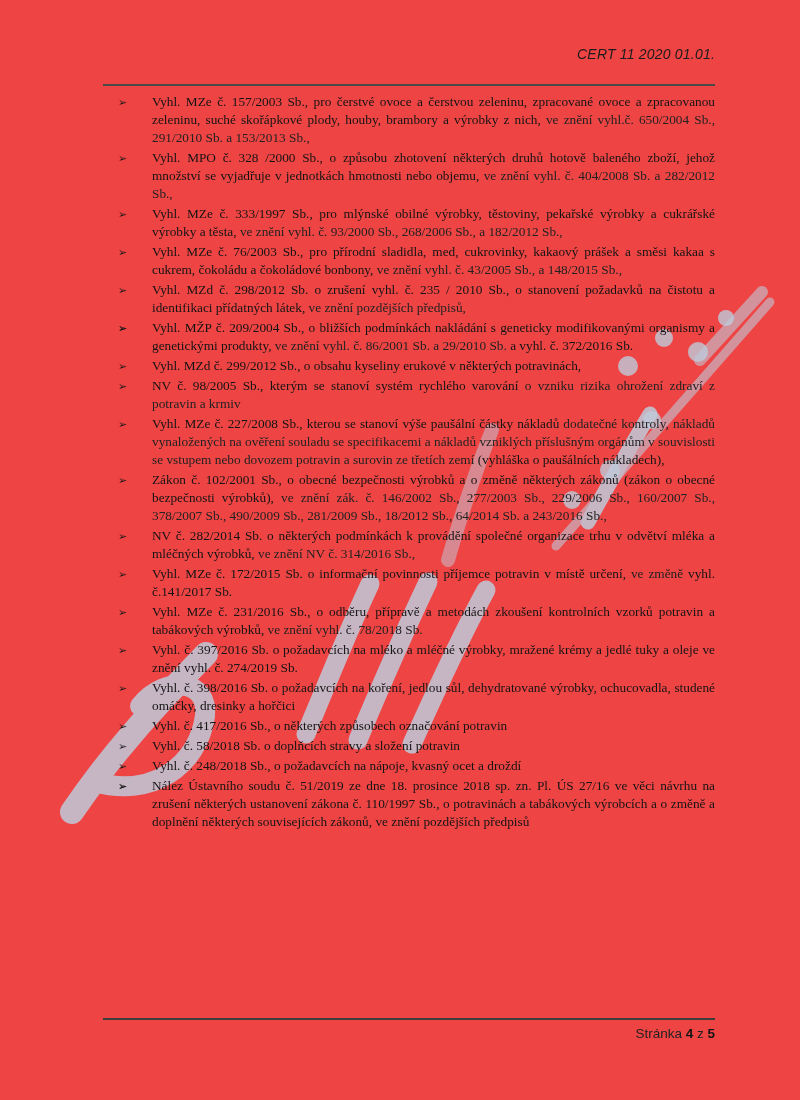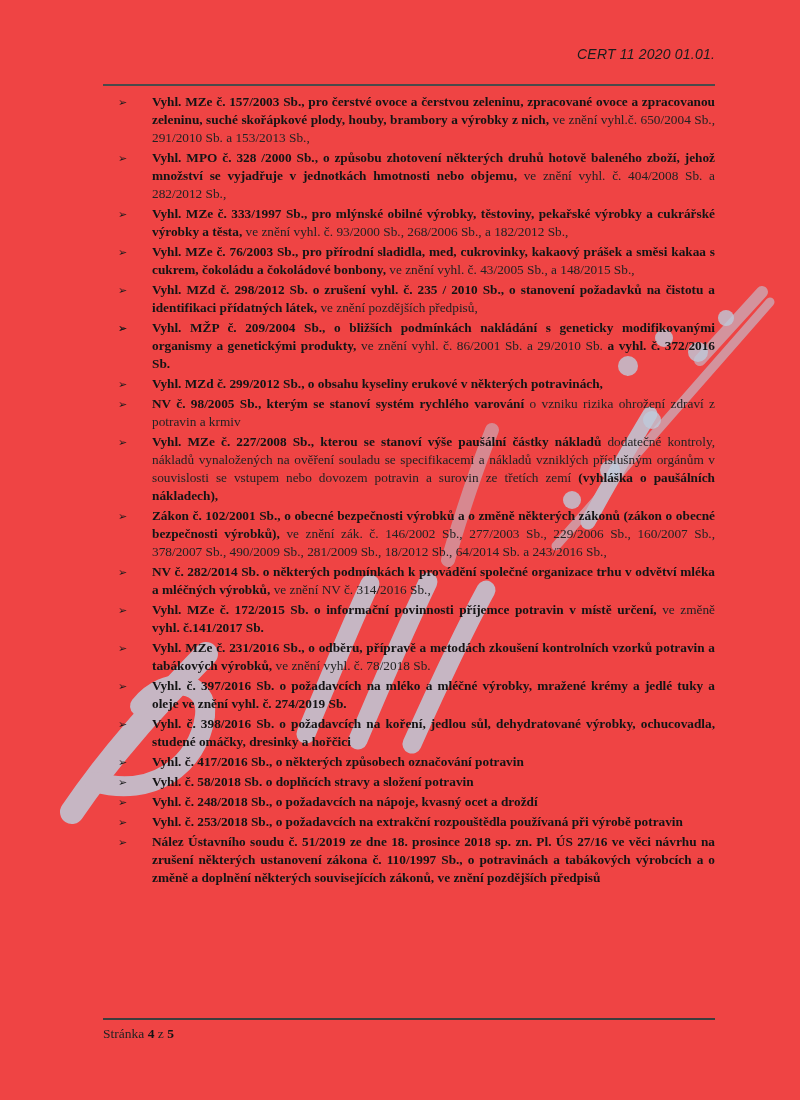--- a/index.html
+++ b/index.html
@@ -43,26 +43,26 @@
     text-align: justify;
     font-size: 13.3px;
     line-height: 18px;
     color: #1b1b1b;
   }
   .bullet {
     position: absolute; left: 0; top: 1px;
     font-family: "DejaVu Sans", sans-serif;
     font-size: 11px; color: #1b1b1b;
   }
-  .seg-b { font-weight: bold; color: #141414; }
+  .seg-b { font-weight: normal; color: #141414; }
   .seg-r { font-weight: normal; color: #222222; }
   .footer-label {
     position: absolute; left: 103px; top: 1026px; width: 612px; z-index: 2;
-    text-align: left;
-    font-family: Liberation Serif, serif;
+    text-align: right;
+    font-family: Liberation Sans, sans-serif;
     font-size: 13.5px; color: #1c1c1c;
   }
   .footer-label .seg-b { font-weight: bold; }
 </style>
 </head>
 <body>
 
 <div class="page">
 
   <svg class="watermark" width="800" height="1100" viewBox="0 0 800 1100" xmlns="http://www.w3.org/2000/svg">
@@ -105,21 +105,21 @@
       <li><span class="bullet">➢</span><span><span class="seg-b">Vyhl. MZe č. 227/2008 Sb., kterou se stanoví výše paušální částky nákladů</span><span class="seg-r"> dodatečné kontroly, nákladů vynaložených na ověření souladu se specifikacemi a nákladů vzniklých příslušným orgánům v souvislosti se vstupem nebo dovozem potravin a surovin ze třetích zemí </span><span class="seg-b">(vyhláška o paušálních nákladech),</span></span></li>
       <li><span class="bullet">➢</span><span><span class="seg-b">Zákon č. 102/2001 Sb., o obecné bezpečnosti výrobků a o změně některých zákonů (zákon o obecné bezpečnosti výrobků),</span><span class="seg-r"> ve znění zák. č. 146/2002 Sb., 277/2003 Sb., 229/2006 Sb., 160/2007 Sb., 378/2007 Sb., 490/2009 Sb., 281/2009 Sb., 18/2012 Sb., 64/2014 Sb. a 243/2016 Sb.,</span></span></li>
       <li><span class="bullet">➢</span><span><span class="seg-b">NV č. 282/2014 Sb. o některých podmínkách k provádění společné organizace trhu v odvětví mléka a mléčných výrobků,</span><span class="seg-r"> ve znění NV č. 314/2016 Sb.,</span></span></li>
       <li><span class="bullet">➢</span><span><span class="seg-b">Vyhl. MZe č. 172/2015 Sb. o informační povinnosti příjemce potravin v místě určení,</span><span class="seg-r"> ve změně </span><span class="seg-b">vyhl. č.141/2017 Sb.</span></span></li>
       <li><span class="bullet">➢</span><span><span class="seg-b">Vyhl. MZe č. 231/2016 Sb., o odběru, přípravě a metodách zkoušení kontrolních vzorků potravin a tabákových výrobků,</span><span class="seg-r"> ve znění vyhl. č. 78/2018 Sb.</span></span></li>
       <li><span class="bullet">➢</span><span><span class="seg-b">Vyhl. č. 397/2016 Sb. o požadavcích na mléko a mléčné výrobky, mražené krémy a jedlé tuky a oleje ve znění vyhl. č. 274/2019 Sb.</span></span></li>
       <li><span class="bullet">➢</span><span><span class="seg-b">Vyhl. č. 398/2016 Sb. o požadavcích na koření, jedlou sůl, dehydratované výrobky, ochucovadla, studené omáčky, dresinky a hořčici</span></span></li>
       <li><span class="bullet">➢</span><span><span class="seg-b">Vyhl. č. 417/2016 Sb., o některých způsobech označování potravin</span></span></li>
       <li><span class="bullet">➢</span><span><span class="seg-b">Vyhl. č. 58/2018 Sb. o doplňcích stravy a složení potravin</span></span></li>
       <li><span class="bullet">➢</span><span><span class="seg-b">Vyhl. č. 248/2018 Sb., o požadavcích na nápoje, kvasný ocet a droždí</span></span></li>
-      <li><span class="bullet">➢</span><span><span class="seg-b">Vyhl. č. 253/2018 Sb., o požadavcích na extrakční rozpouštědla používaná při výrobě potravin</span></span></li>
+      <li><span class="bullet">➢</span></li>
       <li><span class="bullet">➢</span><span><span class="seg-b">Nález Ústavního soudu č. 51/2019 ze dne 18. prosince 2018 sp. zn. Pl. ÚS 27/16 ve věci návrhu na zrušení některých ustanovení zákona č. 110/1997 Sb., o potravinách a tabákových výrobcích a o změně a doplnění některých souvisejících zákonů, ve znění pozdějších předpisů</span></span></li>
     </ul>
 
   <div class="rule-bottom"></div>
 
   <div class="footer-label"><span class="seg-r">Stránka </span><span class="seg-b">4</span><span class="seg-r"> z </span><span class="seg-b">5</span></div>
 
 </div>
 
 </body></html>

